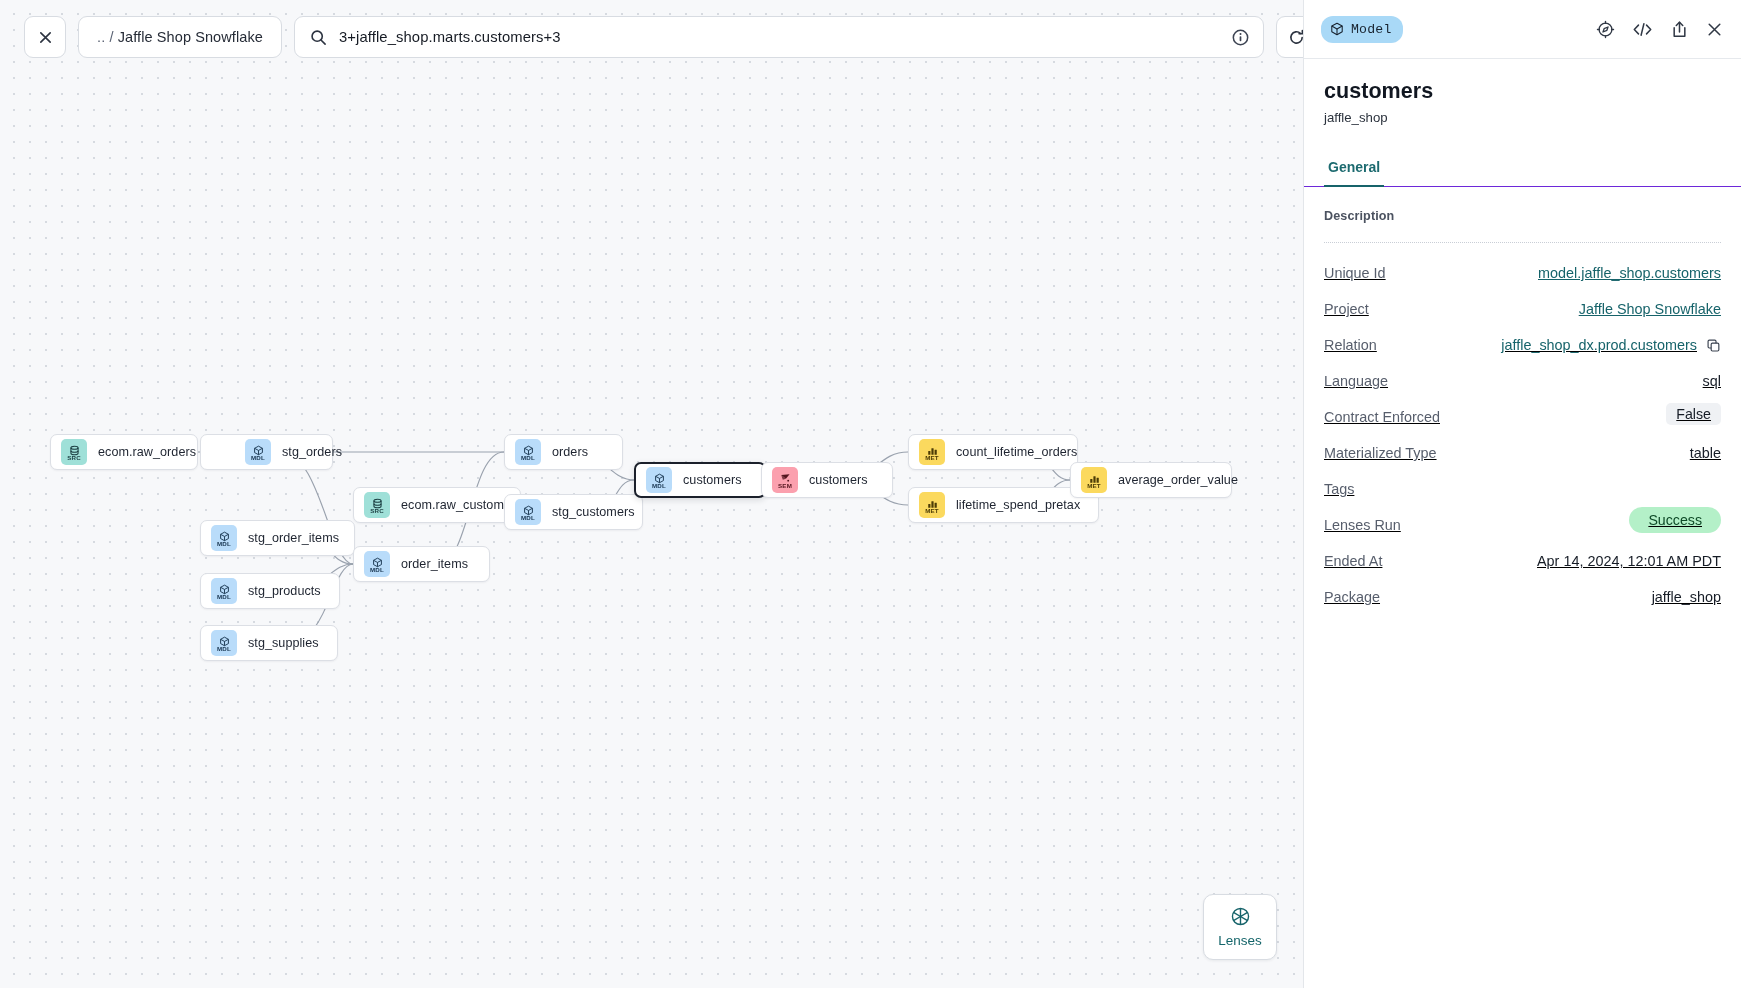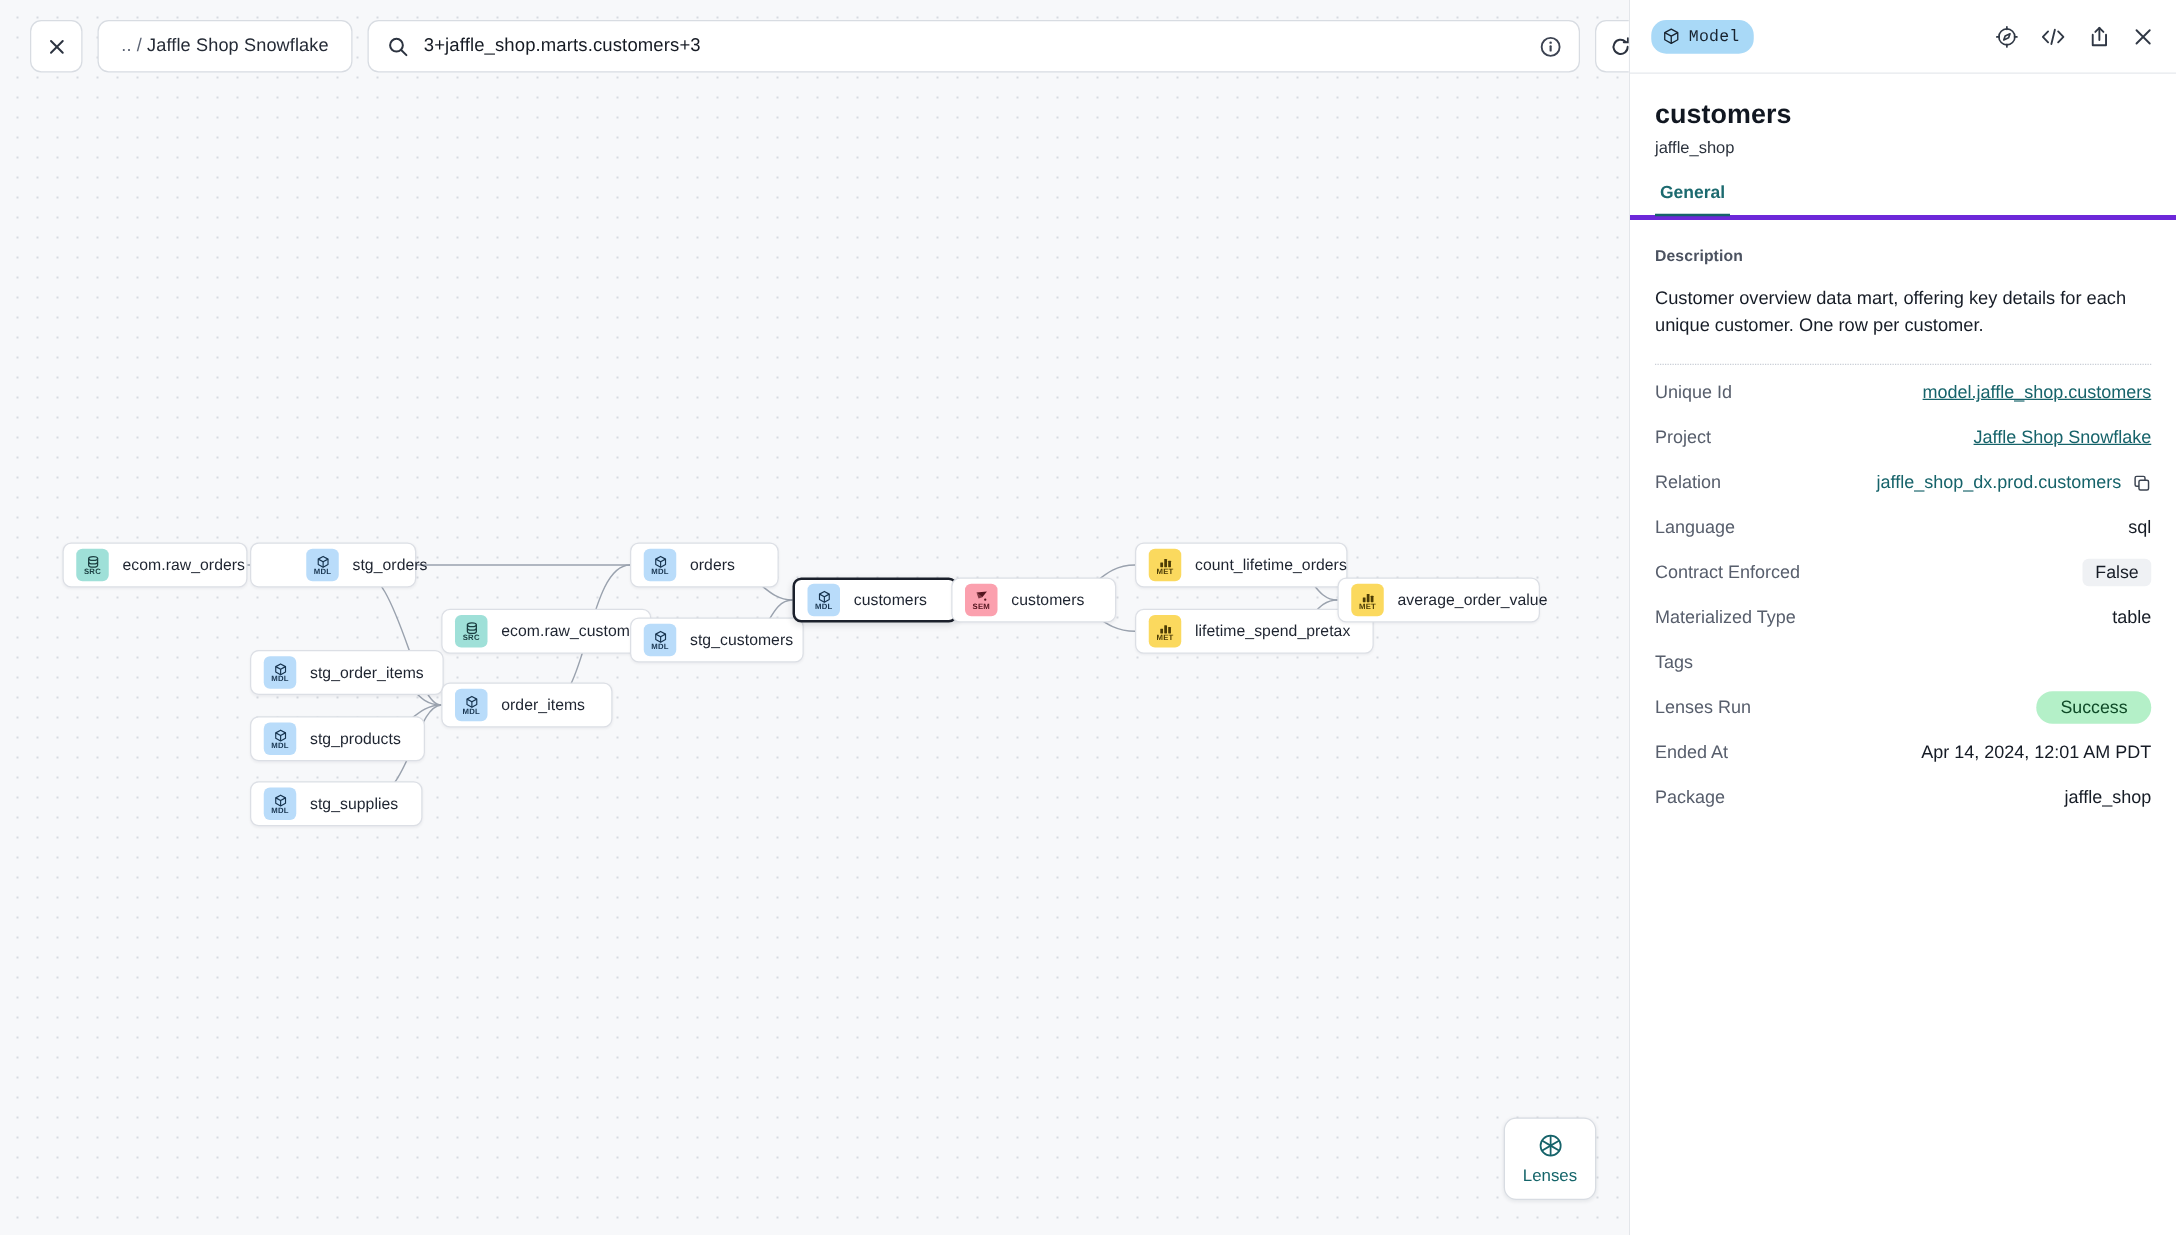--- a/index.html
+++ b/index.html
@@ -125,42 +125,42 @@
     font-size: 13.2px; letter-spacing: .2px; cursor: pointer;
   }
   #panel-actions { margin-left: auto; display: flex; align-items: center; gap: 17px; }
   .p-act { color: #303845; cursor: pointer; display: flex; }
 
   #panel-title-wrap { padding: 20px 20px 0 20px; flex: 0 0 auto; }
   #panel-title { font-size: 21.5px; font-weight: bold; color: #111721; letter-spacing: .05px; }
   #panel-subtitle { font-size: 13.2px; color: #2b323d; margin-top: 6px; }
 
   #tabs {
-    margin-top: 14px; padding: 0 20px; flex: 0 0 auto;
-    border-bottom: 4px solid #6d28d9;
+    margin-top: 28px; padding: 0 20px; flex: 0 0 auto;
+    border-bottom: 1px solid #6d28d9;
     display: flex; gap: 22px;
   }
   .tab {
     font-size: 14px; color: #1c6a6f; font-weight: bold;
     padding: 6px 4px 10px 4px;
     border-bottom: 2.5px solid transparent; cursor: pointer;
     margin-bottom: -1px;
   }
   .tab.active { border-bottom-color: #16636a; }
 
   #panel-body { flex: 1 1 auto; overflow: auto; padding: 22px 20px 20px 20px; }
   #desc-heading { font-size: 12.6px; font-weight: bold; color: #4b5260; letter-spacing: .1px; }
   #desc-text {
     margin-top: 16px; font-size: 14.6px; color: #161c26; line-height: 1.52;
   }
   #desc-sep { border-top: 1px dotted #c9ced6; margin: 19px 0 4px 0; }
 
   .field {
-    display: flex; align-items: center; justify-content: space-between;
-    gap: 14px; min-height: 36px; padding: 2px 0;
+    display: flex; align-items: flex-end; justify-content: space-between;
+    gap: 14px; min-height: 36px; padding: 2px 0; text-decoration: underline;
   }
   .f-label { font-size: 14.4px; color: #575e6c; white-space: nowrap; }
   .f-value { font-size: 14.4px; color: #161c26; text-align: right; }
   .f-value.link { color: #16636a; text-decoration: underline; cursor: pointer; }
   .f-value.linkplain { color: #16636a; cursor: pointer; }
   .f-value-row { display: flex; align-items: center; gap: 9px; }
   .copy-ic { color: #3b4350; cursor: pointer; display: flex; }
   .pill-gray {
     background: #eff1f4; color: #161c26;
     border-radius: 5px; padding: 3px 10px; font-size: 14.2px;
@@ -468,21 +468,20 @@
       <div id="panel-title">customers</div>
       <div id="panel-subtitle">jaffle_shop</div>
     </div>
 
     <div id="tabs">
       <div class="tab active">General</div>
     </div>
 
     <div id="panel-body">
       <div id="desc-heading">Description</div>
-      <div id="desc-text">Customer overview data mart, offering key details for each unique customer. One row per customer.</div>
       <div id="desc-sep"></div>
       <div id="fields">
           <div class="field">
             <div class="f-label">Unique Id</div>
             <div class="f-value-row">
               <div class="f-value link">model.jaffle_shop.customers</div>
             </div>
           </div>
           <div class="field">
             <div class="f-label">Project</div>

